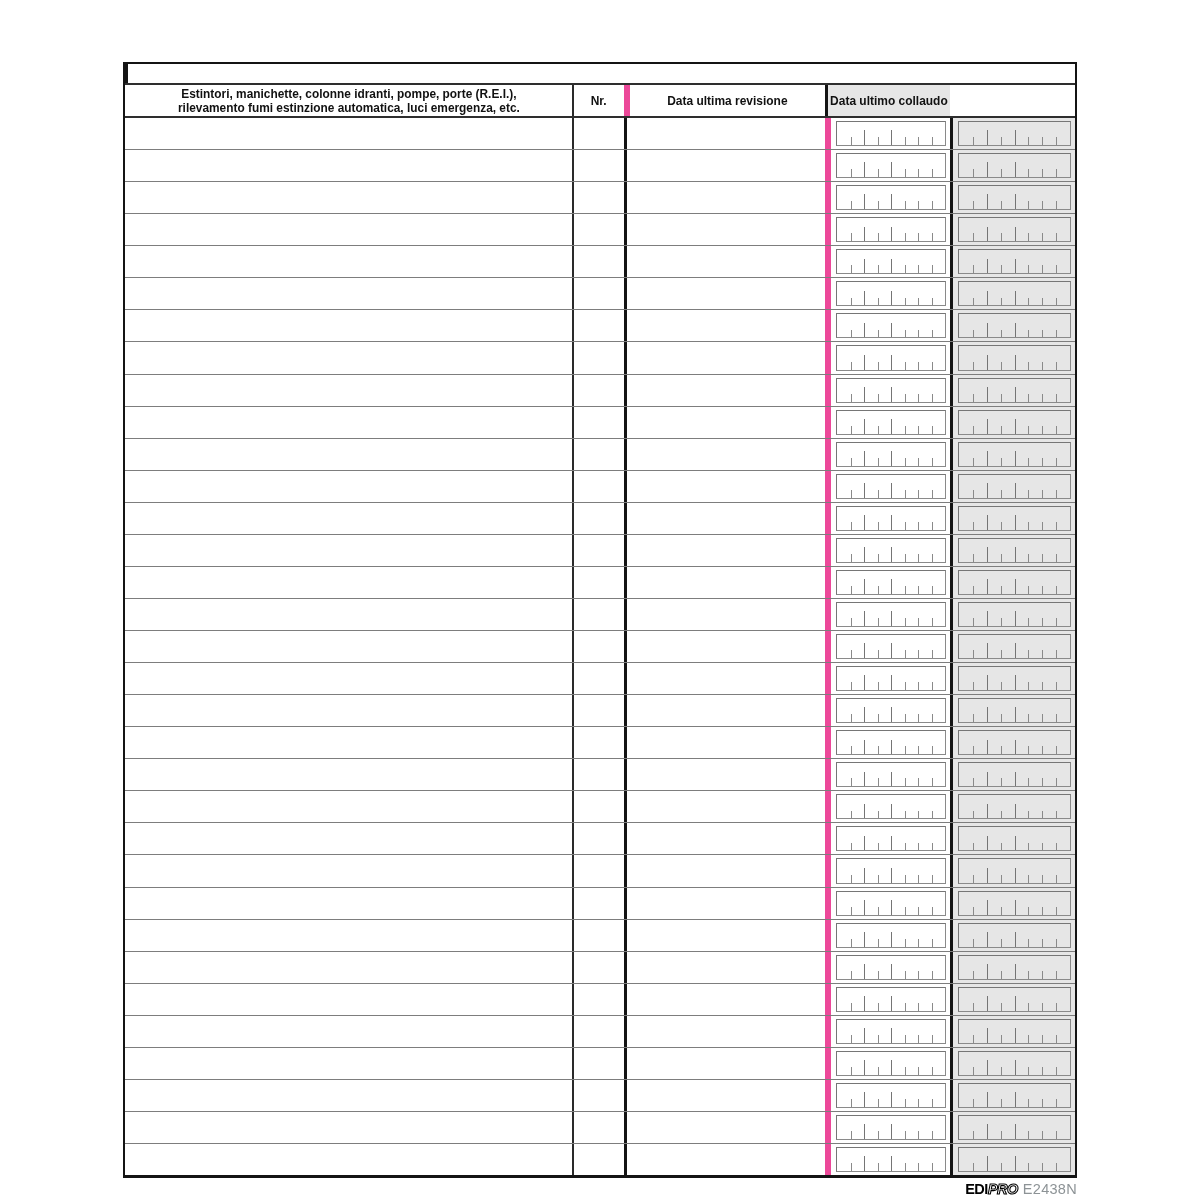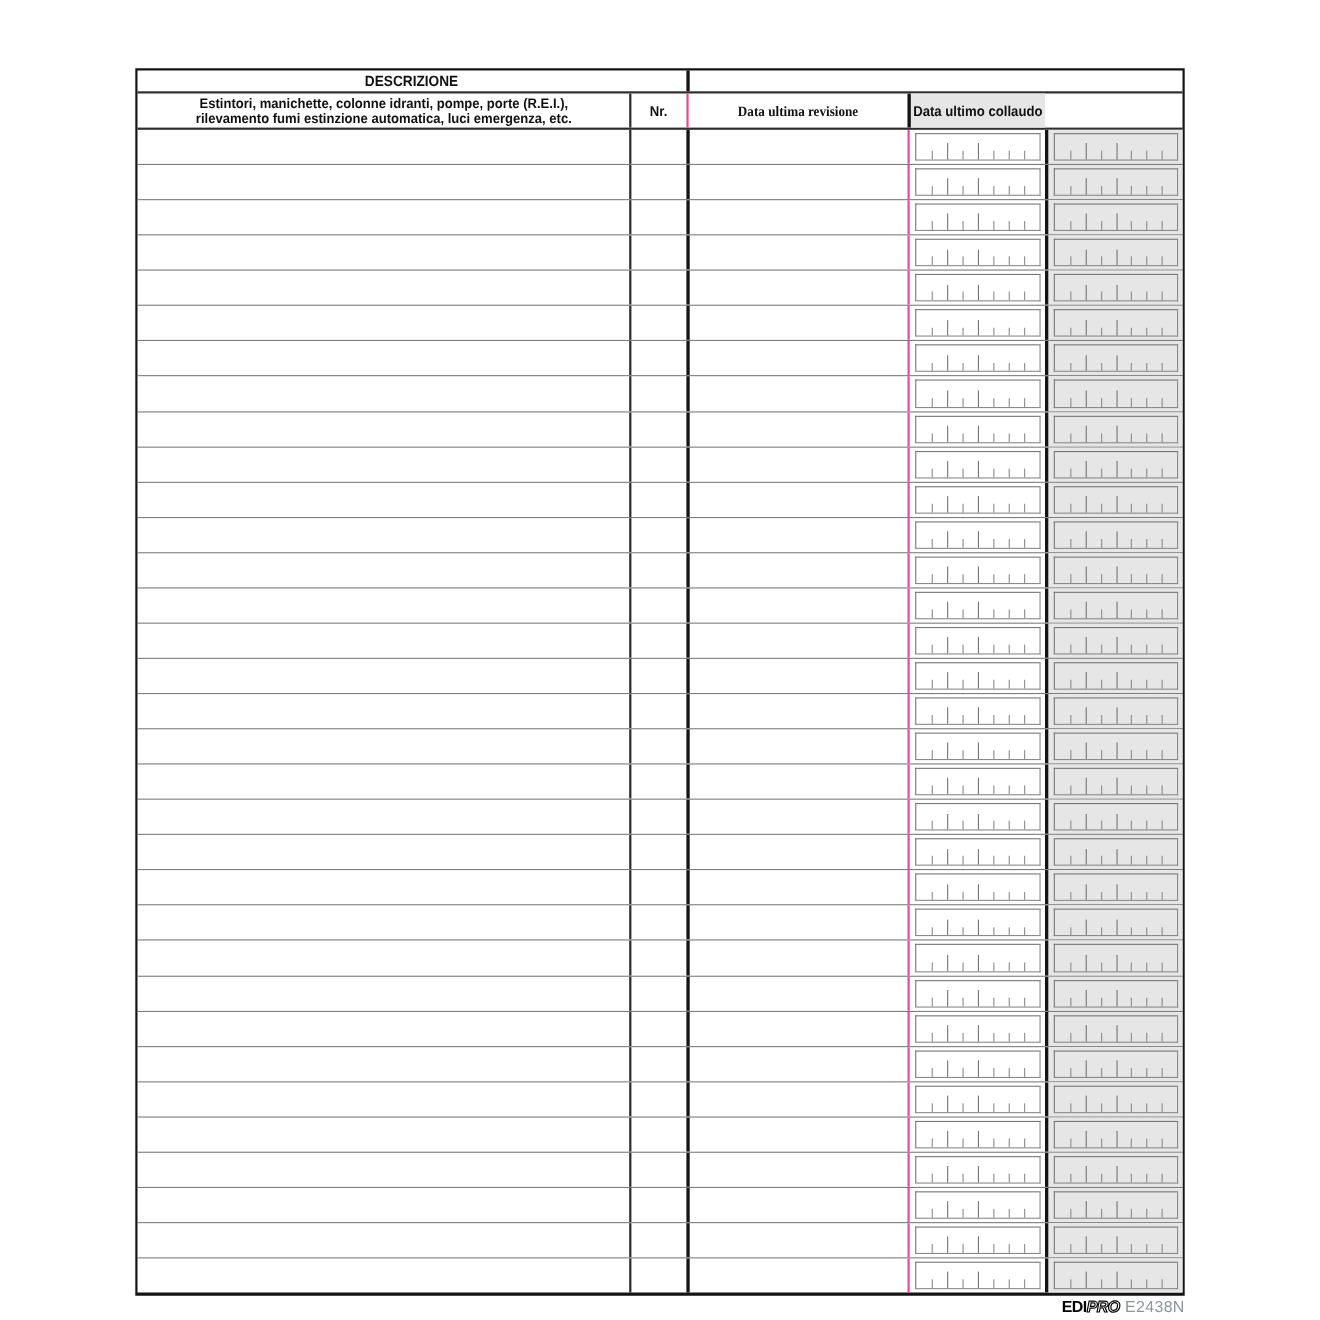--- a/index.html
+++ b/index.html
@@ -39,21 +39,21 @@
     background: #fff;
     display: flex; flex-direction: column;
   }
 
   .cols {
     display: grid;
     grid-template-columns: 447px 52px 201px 125px 125px;
   }
   .c-nr  { border-left: 2px solid #2a2a2a; }
   .c-rep { border-left: 3px solid #141414; }
-  .c-rev { border-left: 2px solid #ec4899; font-family: Liberation Serif, serif; }
+  .c-rev { border-left: 6px solid #ec4899; }
   .c-col { border-left: 3px solid #141414; background: var(--collaudo-bg, #e6e6e6); }
 
   
   .h1 {
     height: 21px; flex: 0 0 21px;
     display: grid; grid-template-columns: 499px 451px;
     border-bottom: 2px solid #2e2e2e;
   }
   .h1 .cell { display: flex; align-items: center; justify-content: center; }
   .h1 .right { border-left: 3px solid #141414; }
@@ -105,23 +105,20 @@
 </style>
 </head>
 <body>
 
 <div class="page">
 
 
   <div class="form-table">
 
     <div class="h1">
-      <div class="cell">
-        <span class="lbl">DESCRIZIONE</span>
-      </div>
       <div class="cell right"></div>
     </div>
 
     <div class="h2 cols">
       <div class="cell">
         <div class="note">
           <div>Estintori, manichette, colonne idranti, pompe, porte (R.E.I.),</div>
           <div>rilevamento fumi estinzione automatica, luci emergenza, etc.</div>
         </div>
       </div>

